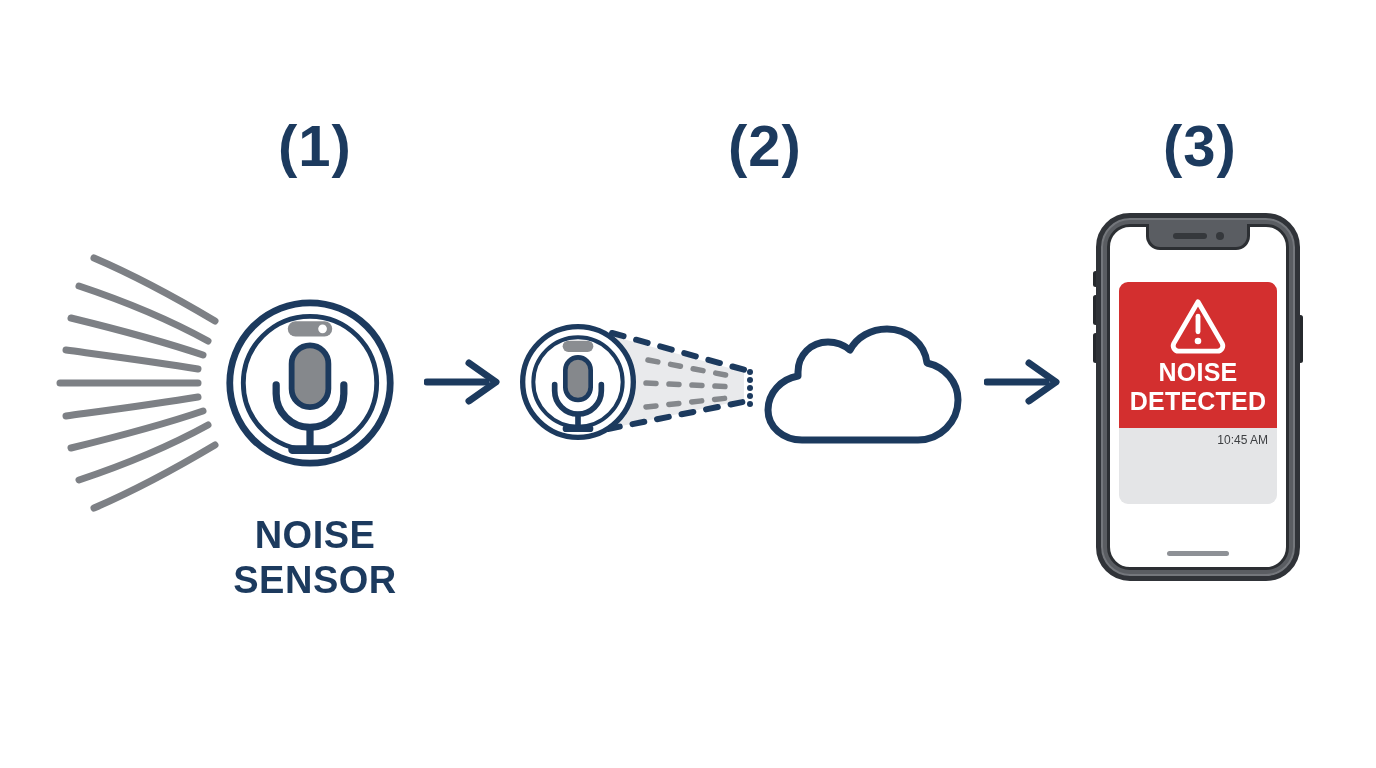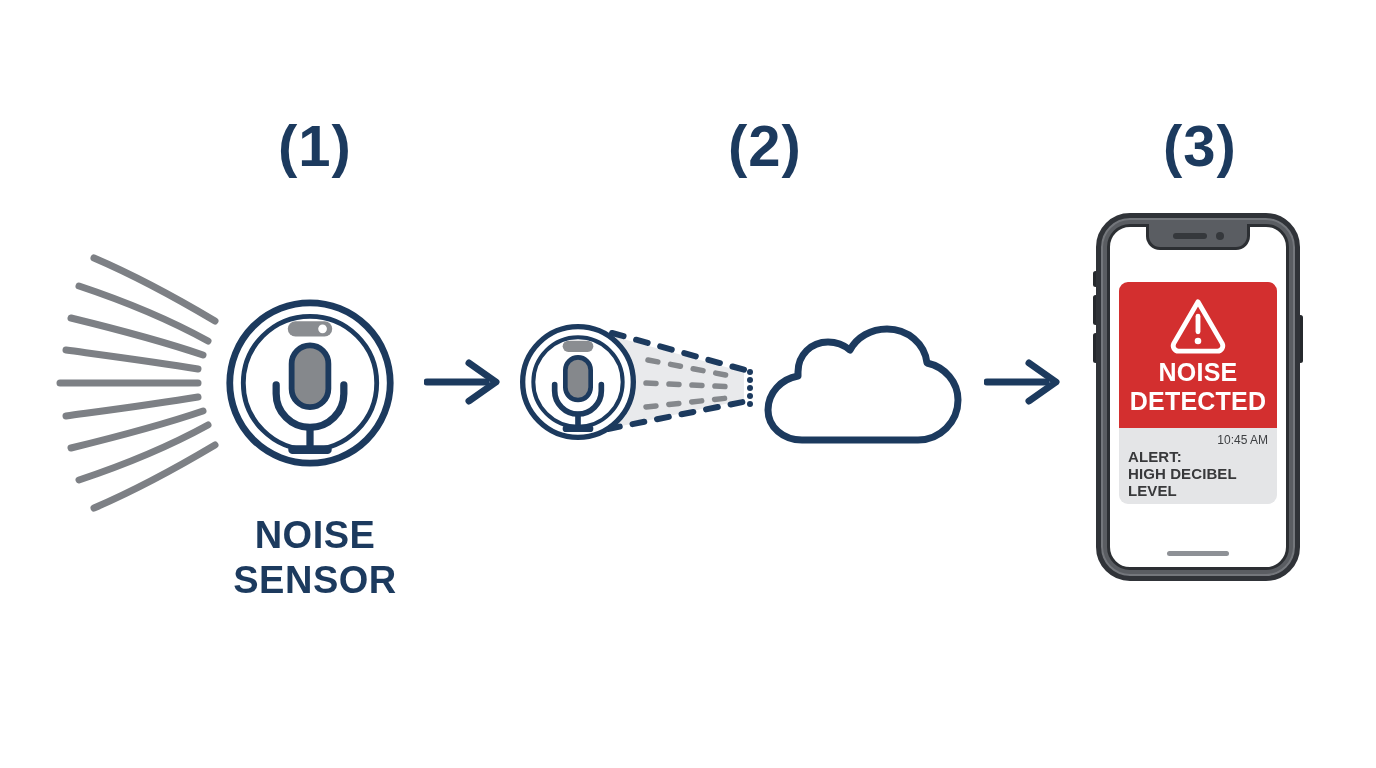--- a/index.html
+++ b/index.html
@@ -159,23 +159,20 @@
         <svg width="66" height="60" viewBox="0 0 68 62">
           <path d="M34 7 L59 50 A5.5 5.5 0 0 1 54 58 H14 A5.5 5.5 0 0 1 9 50 Z" fill="none" stroke="#ffffff" stroke-width="5" stroke-linejoin="round"></path>
           <path d="M34 22 V38" stroke="#ffffff" stroke-width="5" stroke-linecap="round"></path>
           <circle cx="34" cy="47.5" r="3.4" fill="#ffffff"></circle>
         </svg>
         <div class="alert-headline">NOISE
 DETECTED</div>
       </div>
       <div class="notif-card">
         <div class="notif-time">10:45 AM</div>
-        <div class="notif-body">ALERT:
-HIGH DECIBEL
-LEVEL</div>
       </div>
       <div class="home-bar"></div>
     </div>
   </div>
 
   <div class="caption" style="left:165px;top:513px;width:300px;">NOISE
 SENSOR</div>
 
 </div>
 

